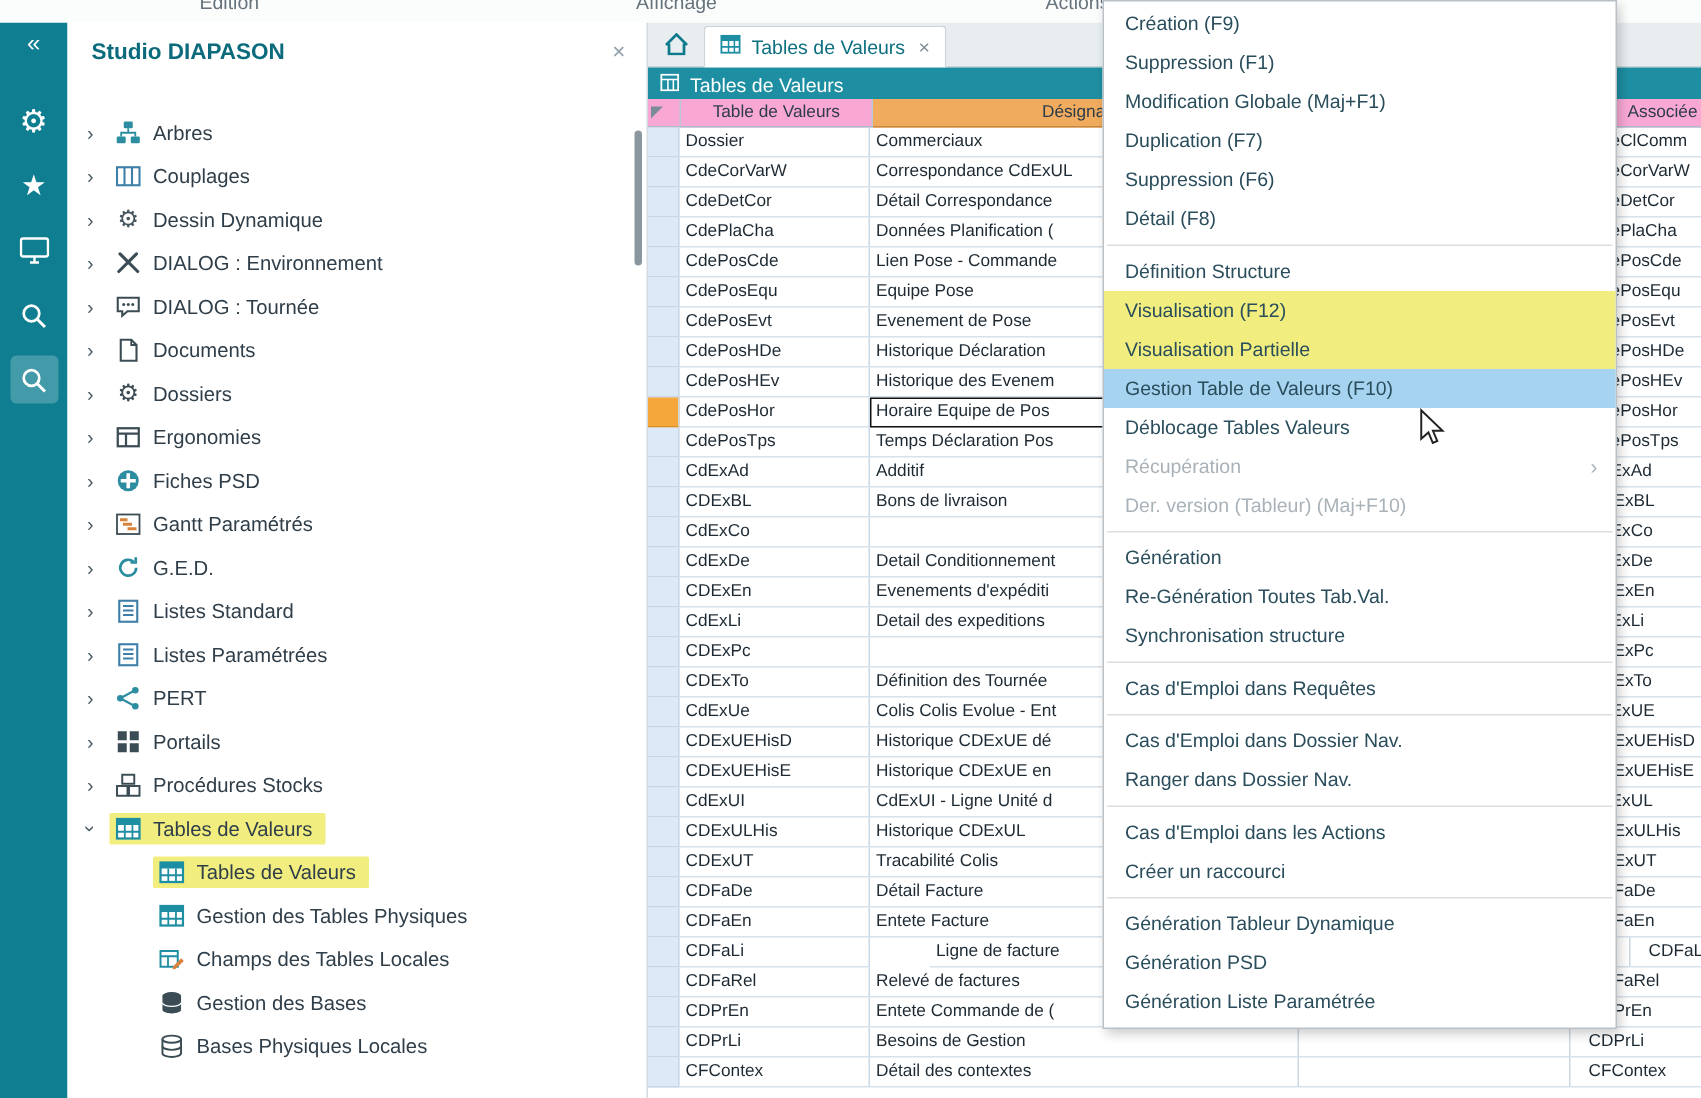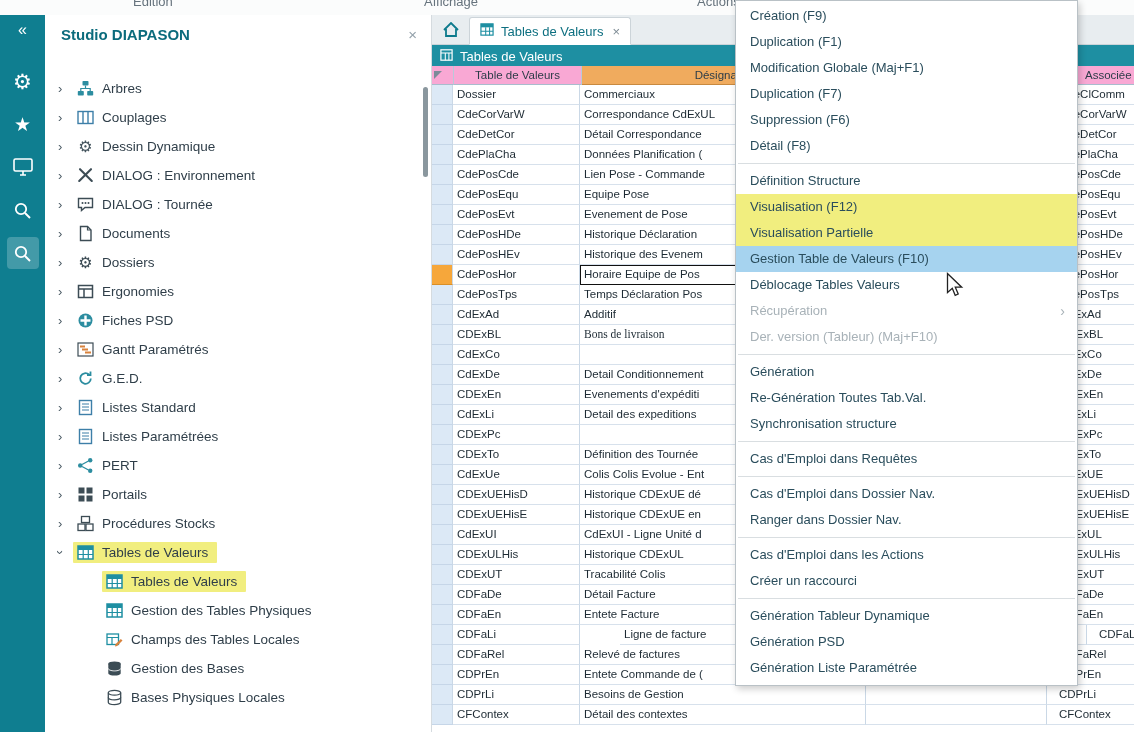--- a/index.html
+++ b/index.html
@@ -519,21 +519,21 @@
         <div class="drow">
           <div class="dcell selcell" style="width: 21px;"></div>
           <div class="dcell" style="width: 127px;">CdExAd</div>
           <div class="dcell" style="width: 286px;">Additif</div>
           <div class="dcell" style="width: 181px;"></div>
           <div class="dcell assocv" style="width: 320px;">CdExAd</div>
         </div>
         <div class="drow">
           <div class="dcell selcell" style="width: 21px;"></div>
           <div class="dcell" style="width: 127px;">CDExBL</div>
-          <div class="dcell" style="width: 286px; font-family: Liberation Serif, serif;">Bons de livraison</div>
+          <div class="dcell" style="width: 286px;">Bons de livraison</div>
           <div class="dcell" style="width: 181px;"></div>
           <div class="dcell assocv" style="width: 320px;">CDExBL</div>
         </div>
         <div class="drow">
           <div class="dcell selcell" style="width: 21px;"></div>
           <div class="dcell" style="width: 127px;">CdExCo</div>
           <div class="dcell" style="width: 286px;"></div>
           <div class="dcell" style="width: 181px;"></div>
           <div class="dcell assocv" style="width: 320px;">CdExCo</div>
         </div>
@@ -664,21 +664,21 @@
           <div class="dcell assocv" style="width: 320px;">CFContex</div>
         </div>
       </div>
   </div>
 
   <div class="ctxmenu" id="ctxmenu">
       <div class="mitem">
         <span>Création (F9)</span>
       </div>
       <div class="mitem">
-        <span>Duplication (F1)</span>
+        <span>Suppression (F1)</span>
       </div>
       <div class="mitem">
         <span>Modification Globale (Maj+F1)</span>
       </div>
       <div class="mitem">
         <span>Duplication (F7)</span>
       </div>
       <div class="mitem">
         <span>Suppression (F6)</span>
       </div>

